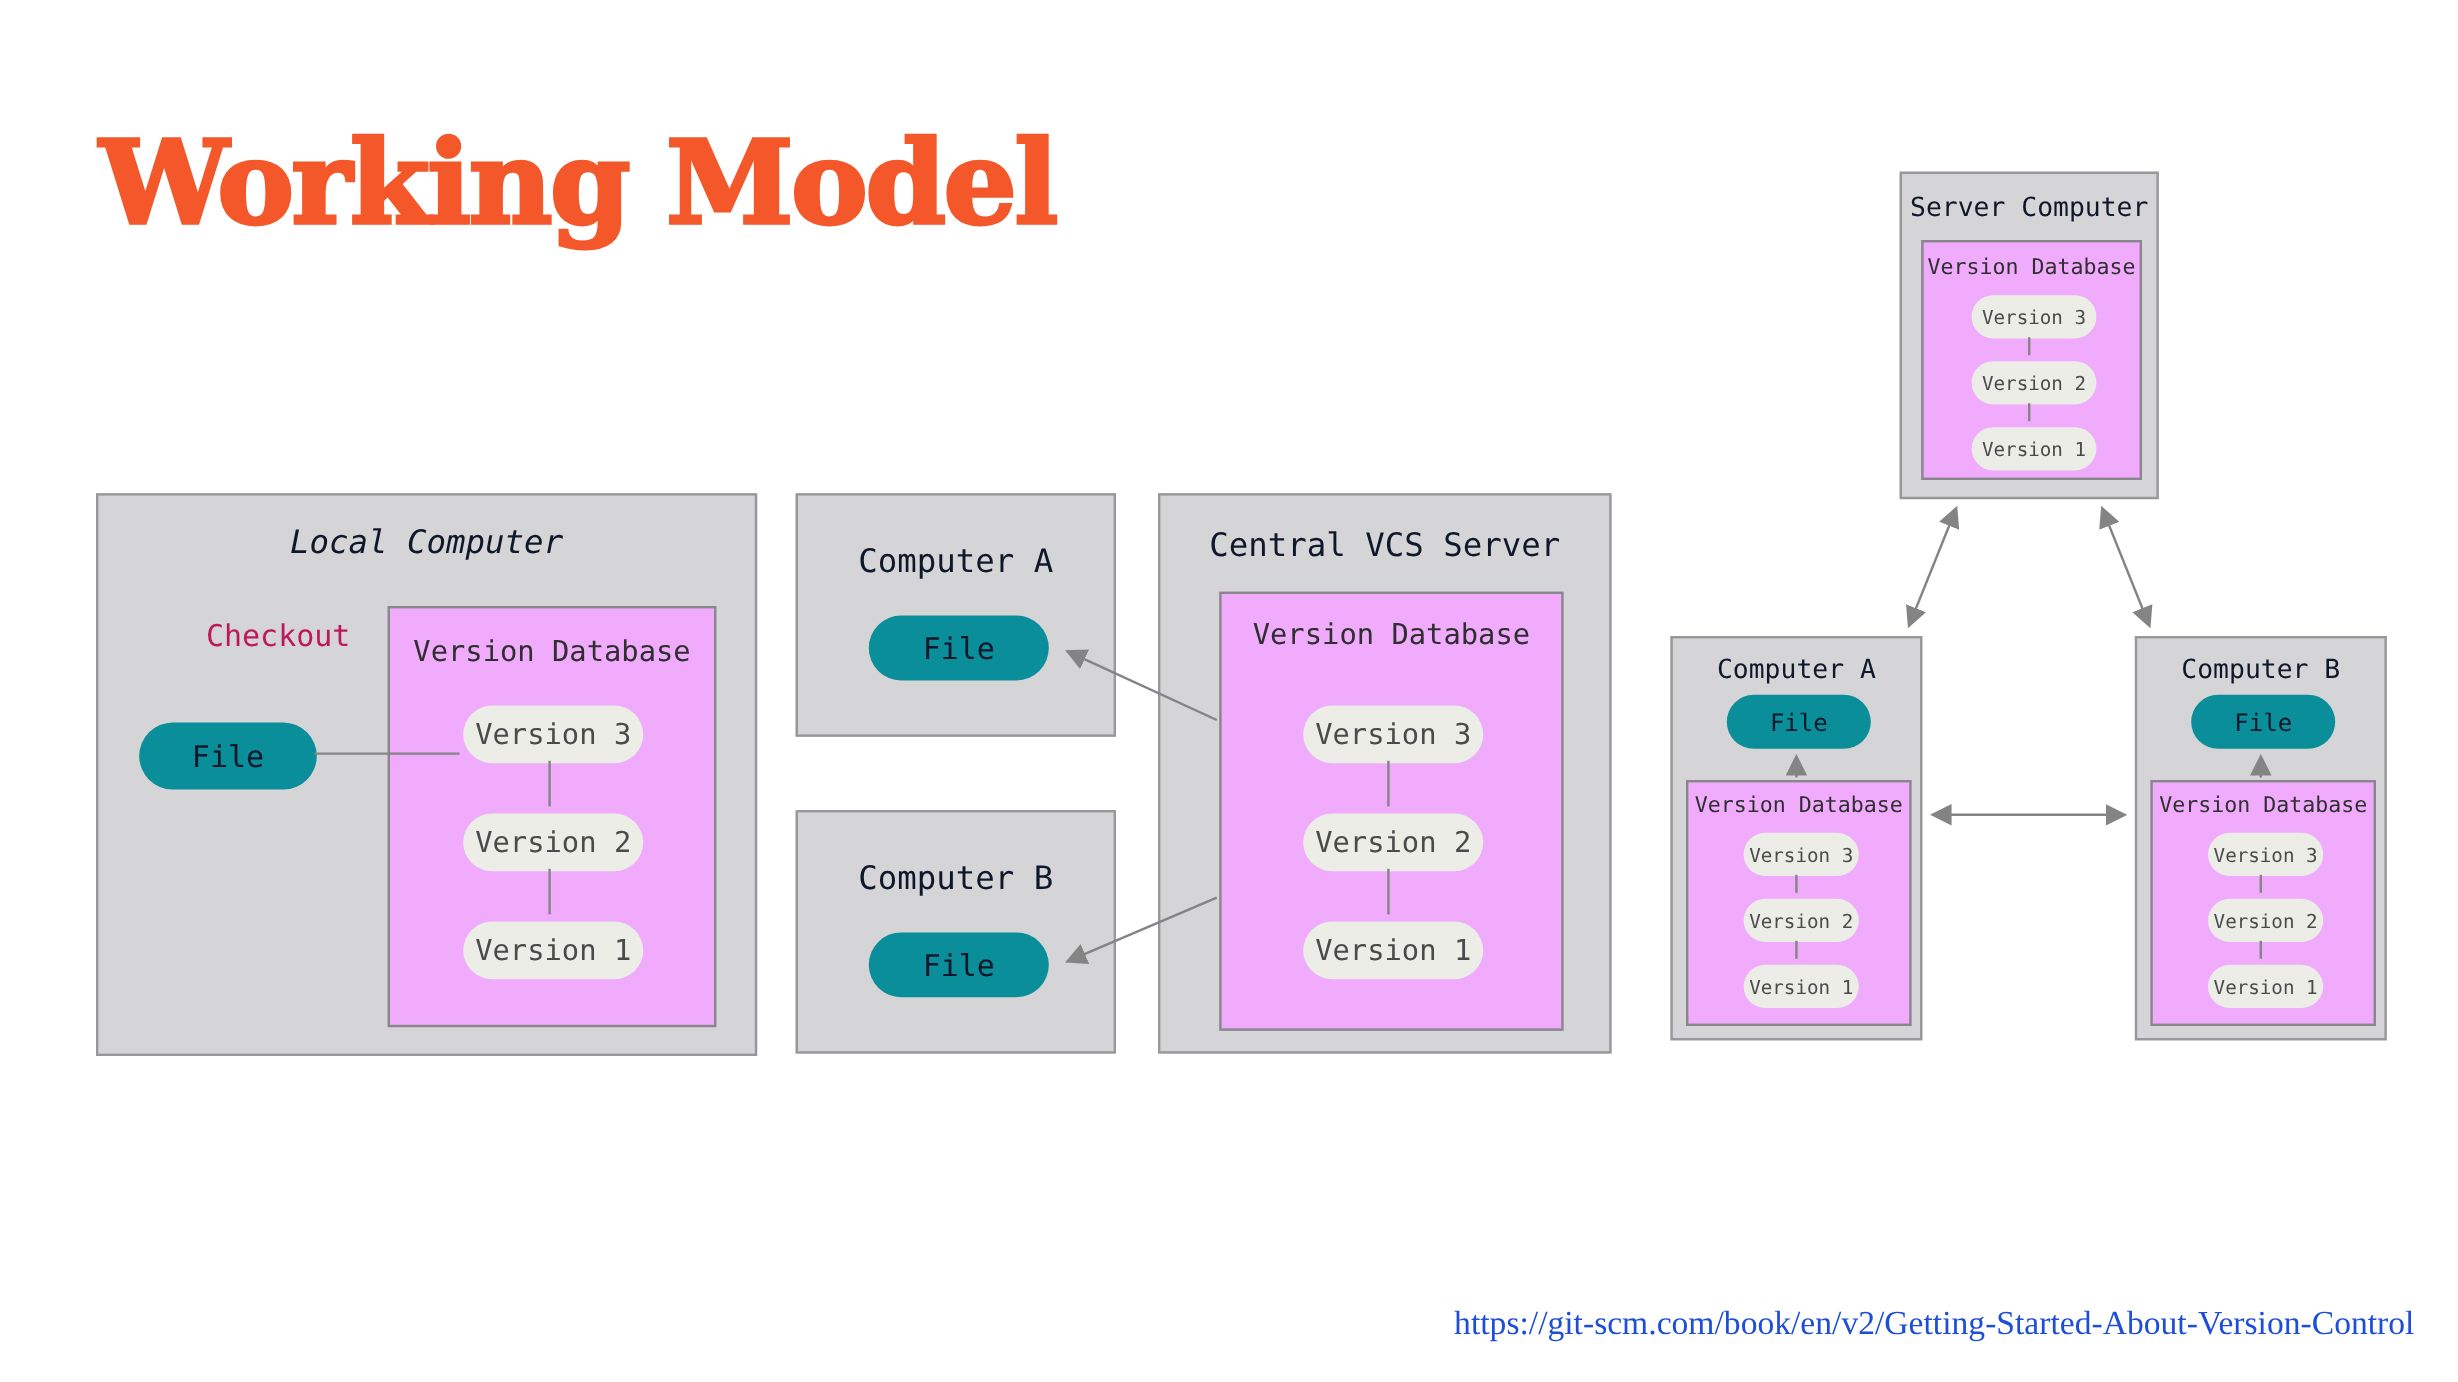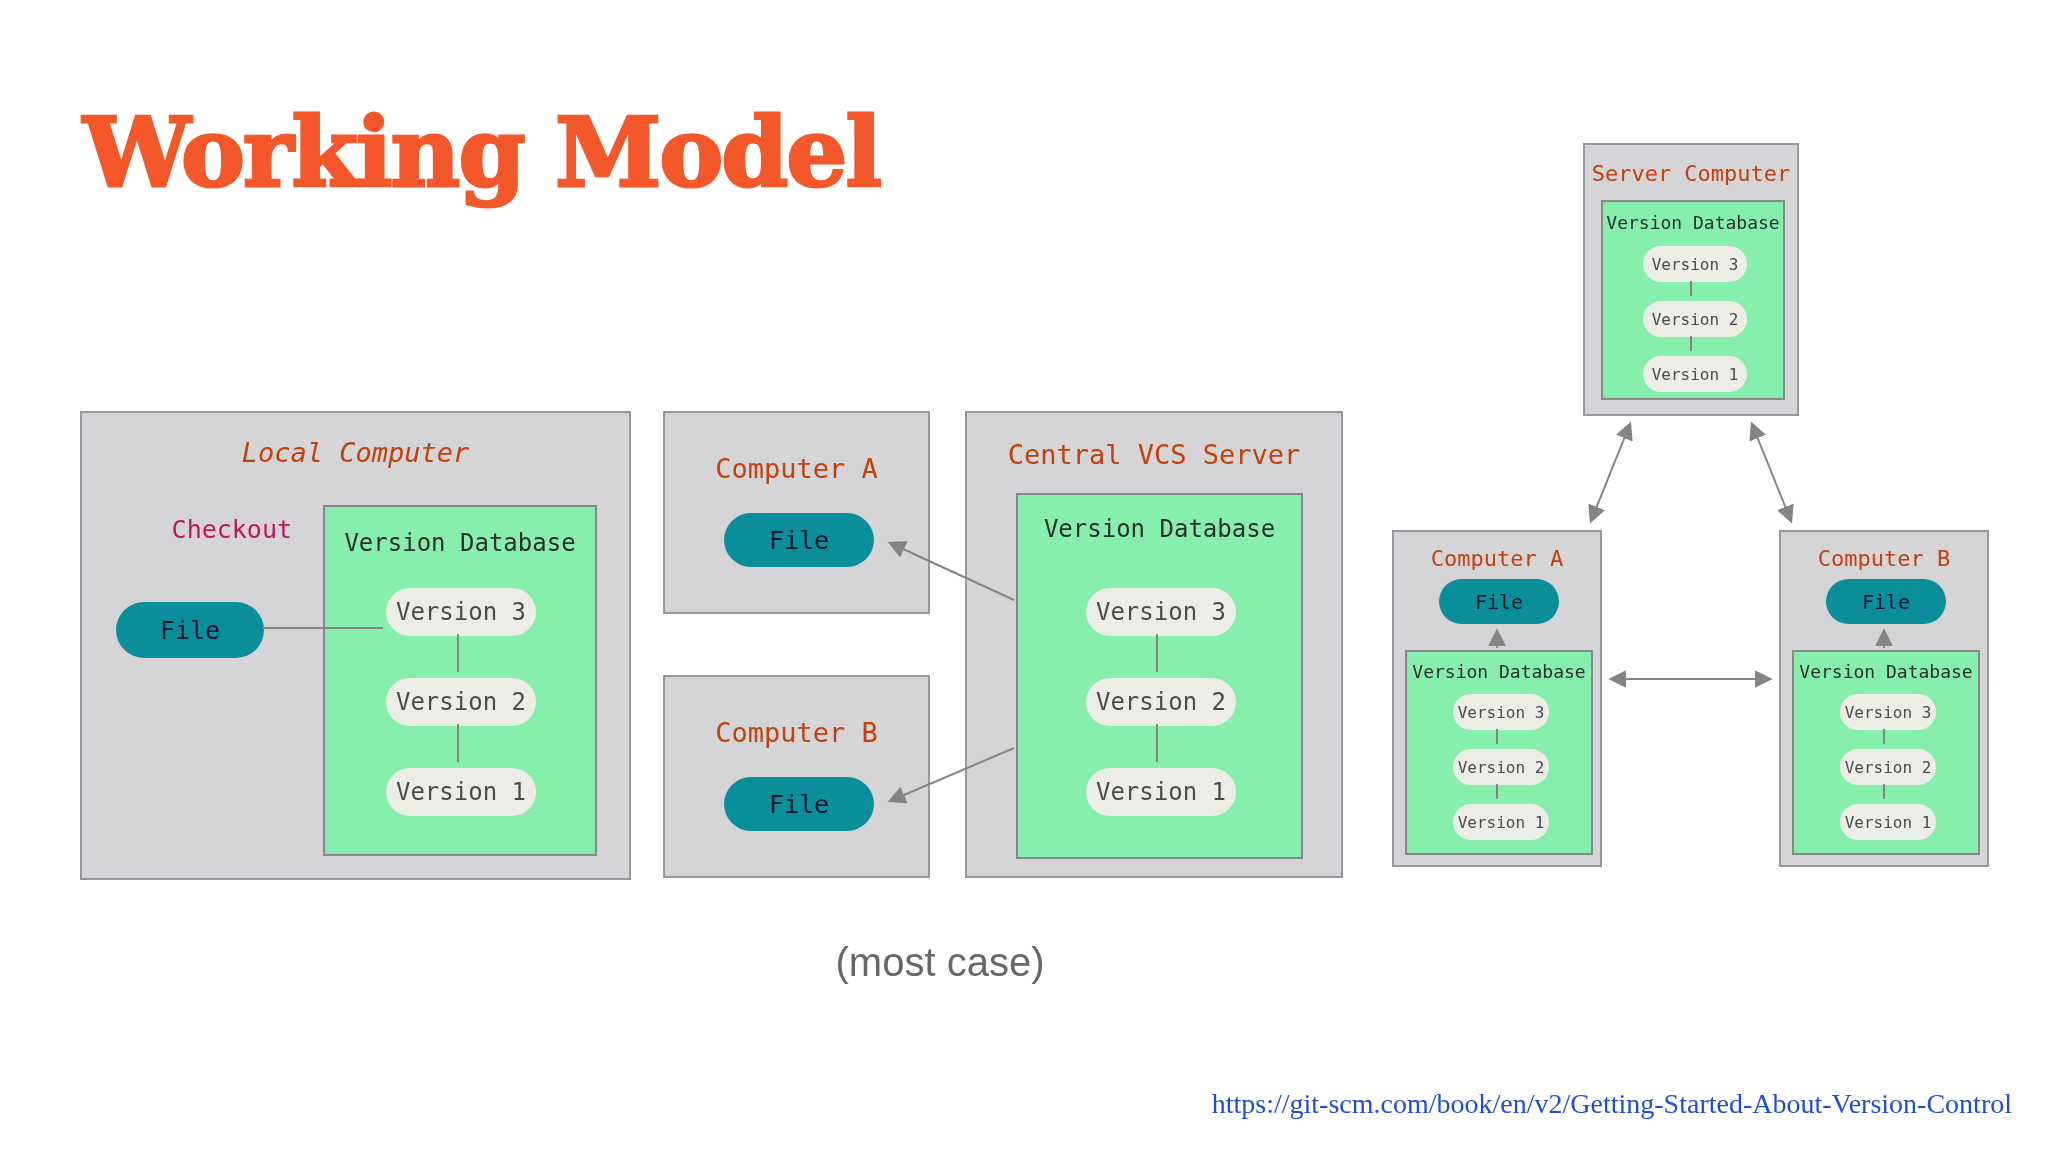--- a/index.html
+++ b/index.html
@@ -6,22 +6,22 @@
   .stage{position:relative;width:2048px;height:1152px;background:#ffffff;overflow:hidden;
          font-family:"DejaVu Sans Mono",monospace;}
 
   
   .title{position:absolute;left:83px;top:100px;margin:0;
          font-family:"DejaVu Serif",serif;font-weight:bold;font-size:96px;line-height:1.1;
          color:#f4582a;-webkit-text-stroke:3px #f4582a;letter-spacing:-2px;}
 
   
   .gbox{position:absolute;background:#d5d5d7;border:2px solid #98989c;box-sizing:border-box;}
-  .wbox{position:absolute;background:#86efac;border:2px solid #88888c;box-sizing:border-box;}
-  .mono-title{position:absolute;left:0;right:0;text-align:center;color:#c2410c;}
+  .wbox{position:absolute;background:#f0abfc;border:2px solid #88888c;box-sizing:border-box;}
+  .mono-title{position:absolute;left:0;right:0;text-align:center;color:#0f172a;}
   .db-title{position:absolute;left:0;right:0;text-align:center;color:#2f2f2f;}
   .pill{position:absolute;background:#ecede7;border-radius:26px;display:flex;align-items:center;
         justify-content:center;color:#4b4b4b;}
   .file{position:absolute;background:#0a8e99;border-radius:30px;display:flex;align-items:center;
         justify-content:center;color:#0f172a;}
 
   
   #localBox{left:80px;top:411px;width:551px;height:469px;}
   #localTitle{top:24px;font-size:27px;font-style:italic;}
   #checkoutLabel{position:absolute;left:0;top:102px;width:210px;text-align:right;
@@ -214,18 +214,17 @@
       <line x1="1884" y1="648" x2="1884" y2="631" marker-end="url(#arrow)"></line>
 
       <line x1="1497" y1="729" x2="1497" y2="744"></line>
       <line x1="1497" y1="784" x2="1497" y2="799"></line>
       <line x1="1884" y1="729" x2="1884" y2="744"></line>
       <line x1="1884" y1="784" x2="1884" y2="799"></line>
     </g>
   </svg>
 
   <div class="caption" id="capCentral">
-    <div>(most case)</div>
   </div>
 
   <div id="sourceUrl">https://git-scm.com/book/en/v2/Getting-Started-About-Version-Control</div>
 
 </div>
 
 </body></html>

